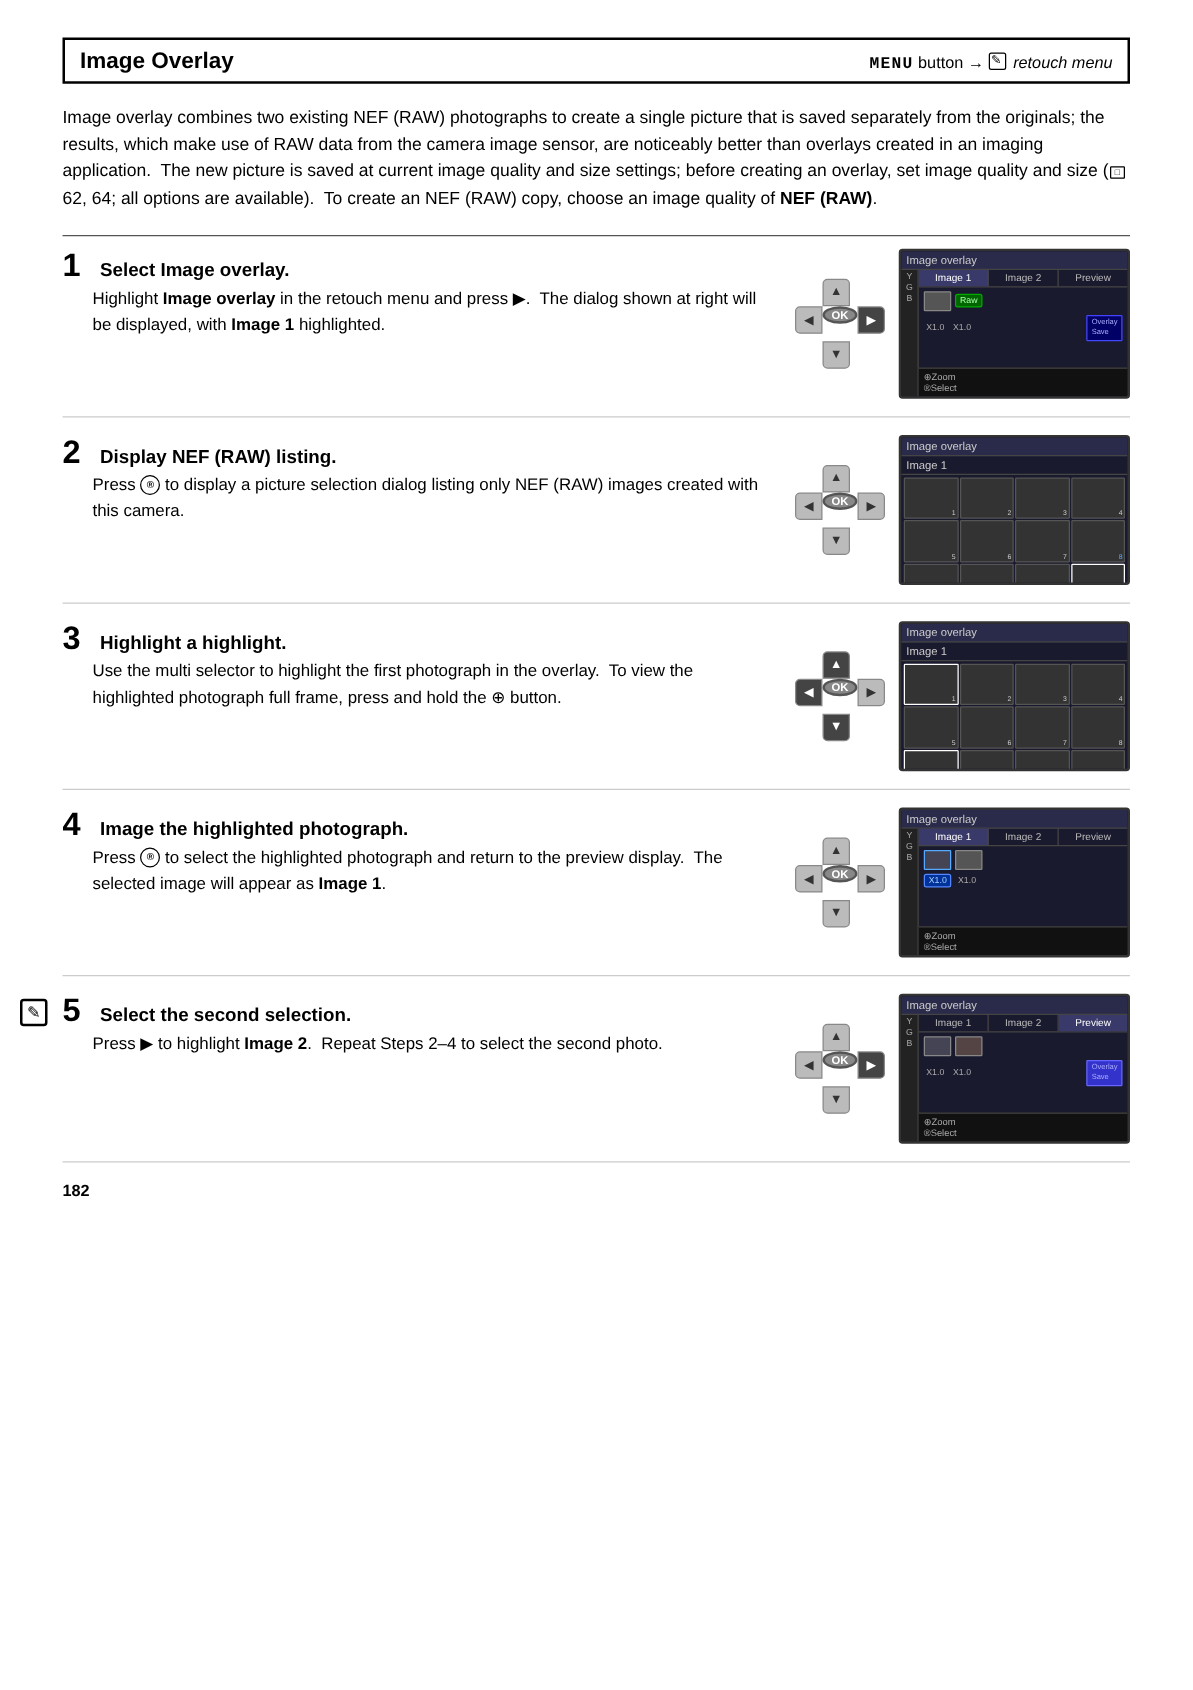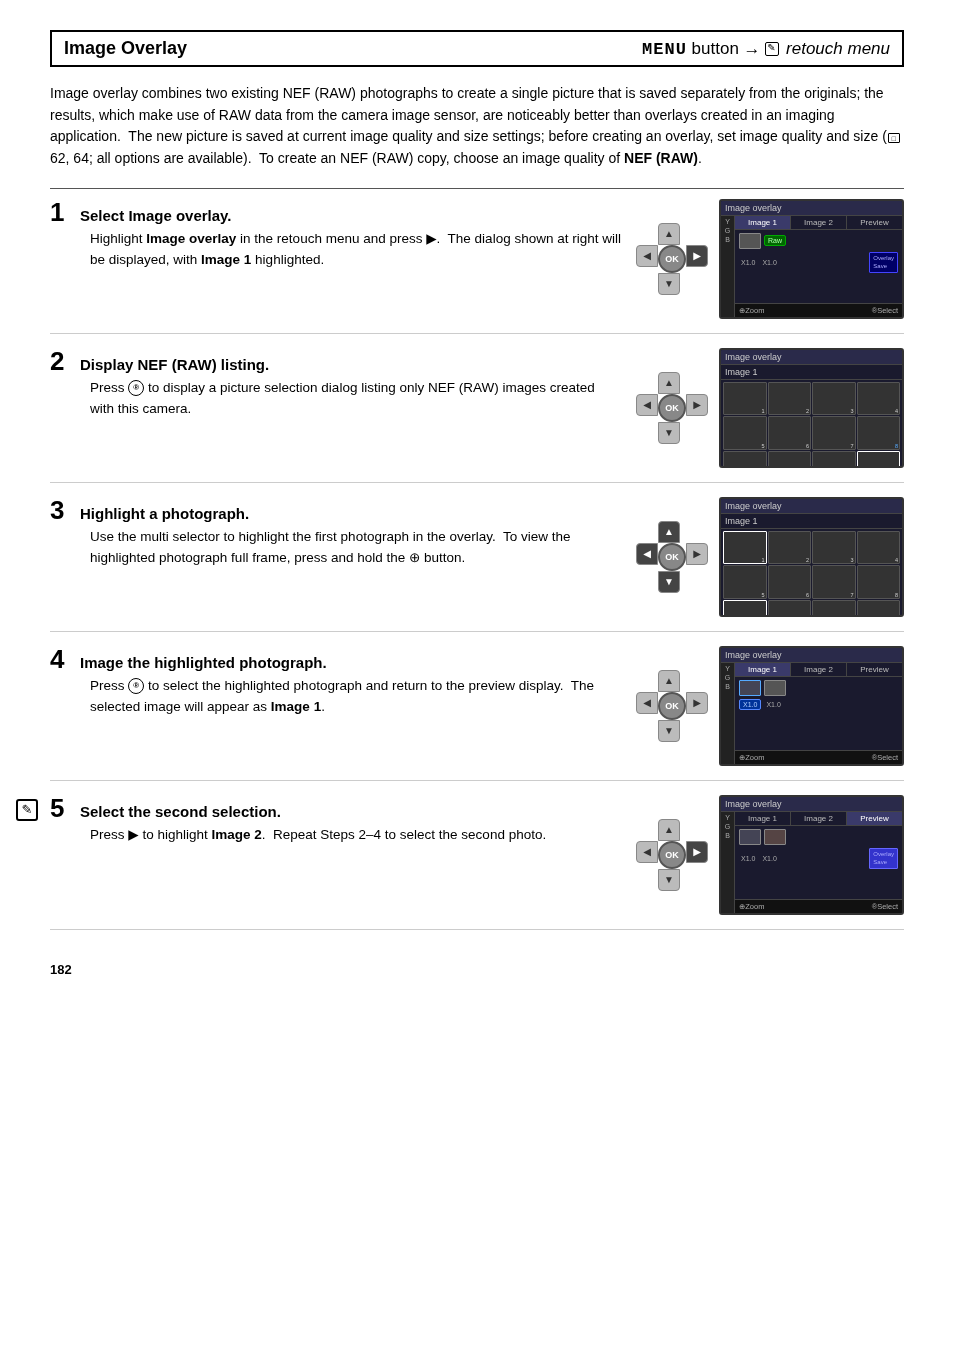--- a/index.html
+++ b/index.html
@@ -20,21 +20,21 @@
       justify-content: space-between;
       border: 2px solid #000;
       padding: 6px 12px;
       margin-bottom: 16px;
     }
     .page-header-title {
       font-size: 18px;
       font-weight: bold;
     }
     .page-header-menu {
-      font-size: 17px;
+      font-size: 13px;
       text-align: center;
     }
     .page-header-menu .menu-word {
       font-weight: bold;
       font-family: 'Courier New', monospace;
       text-transform: uppercase;
       letter-spacing: 1px;
     }
     .page-header-menu .italic {
       font-style: italic;
@@ -93,21 +93,21 @@
       min-width: 22px;
     }
     .step-heading {
       font-size: 15px;
       font-weight: bold;
       text-align: center;
     }
     .step-body {
       font-size: 13.5px;
       line-height: 1.55;
-      margin-left: 40px;
+      margin-left: 24px;
     }
     .step-body b {
       font-weight: bold;
     }
 
     
     .step-right {
       display: flex;
       flex-direction: row;
       align-items: center;
@@ -214,21 +214,21 @@
       border: 1px solid #888;
       padding: 1px 3px;
       font-size: 7px;
       color: #ccc;
       border-radius: 2px;
     }
     .cam-badge.green { background: #006600; border-color: #00aa00; color: #aaffaa; }
     .cam-badge.blue { background: #003399; border-color: #5588ff; color: #aaccff; }
     .cam-footer {
       display: flex;
-      flex-direction: row;
+      flex-direction: column;
       justify-content: space-between;
       padding: 2px 4px;
       background: #111;
       font-size: 7.5px;
       color: #aaa;
       border-top: 1px solid #444;
     }
     .cam-overlay-save {
       background: #006;
       border: 1px solid #44f;
@@ -269,21 +269,21 @@
     .cam-grid-cell .cell-num {
       position: absolute;
       bottom: 0;
       right: 1px;
       font-size: 5.5px;
       color: #ccc;
     }
 
     
     .page-number {
-      margin-top: 32px;
+      margin-top: 15px;
       font-size: 13px;
       font-weight: bold;
     }
     .retouch-badge {
       width: 22px;
       height: 22px;
       border: 2px solid #000;
       border-radius: 3px;
       display: flex;
       align-items: center;
@@ -365,21 +365,21 @@
     .dpad-arrow-btn.dpad-right {
       width: 22px; height: 22px;
       border-radius: 0 4px 4px 0;
       grid-column: 3; grid-row: 2;
     }
     .dpad-arrow-btn.active-btn {
       background: #444;
       color: #fff;
     }
     .dpad-ok-btn {
-      width: 28px; height: 28px;
+      width: 28px; height: 14px;
       background: #888;
       border-radius: 50%;
       border: 2px solid #555;
       display: flex;
       align-items: center;
       justify-content: center;
       color: #fff;
       font-size: 9px;
       font-weight: bold;
       grid-column: 2; grid-row: 2;
@@ -544,21 +544,21 @@
 
       </div>
     </div>
   </div>
 </div>
 
 <div class="step">
   <div class="step-left">
     <div class="step-number-row">
       <span class="step-number">3</span>
-      <span class="step-heading"><b>Highlight a photograph.</b></span>
+      <span class="step-heading"><b>Highlight a highlight.</b></span>
     </div>
     <div class="step-body">
       Use the multi selector to highlight the first photograph in the overlay.&nbsp; To view the highlighted photograph full frame, press and hold the ⊕ button.
     </div>
   </div>
   <div class="step-right">
     <div class="dpad-outer">
       <div class="dpad-grid">
         <div class="dpad-empty dpad-cell"></div>
         <div class="dpad-arrow-btn dpad-up active-btn dpad-cell">▲</div>

